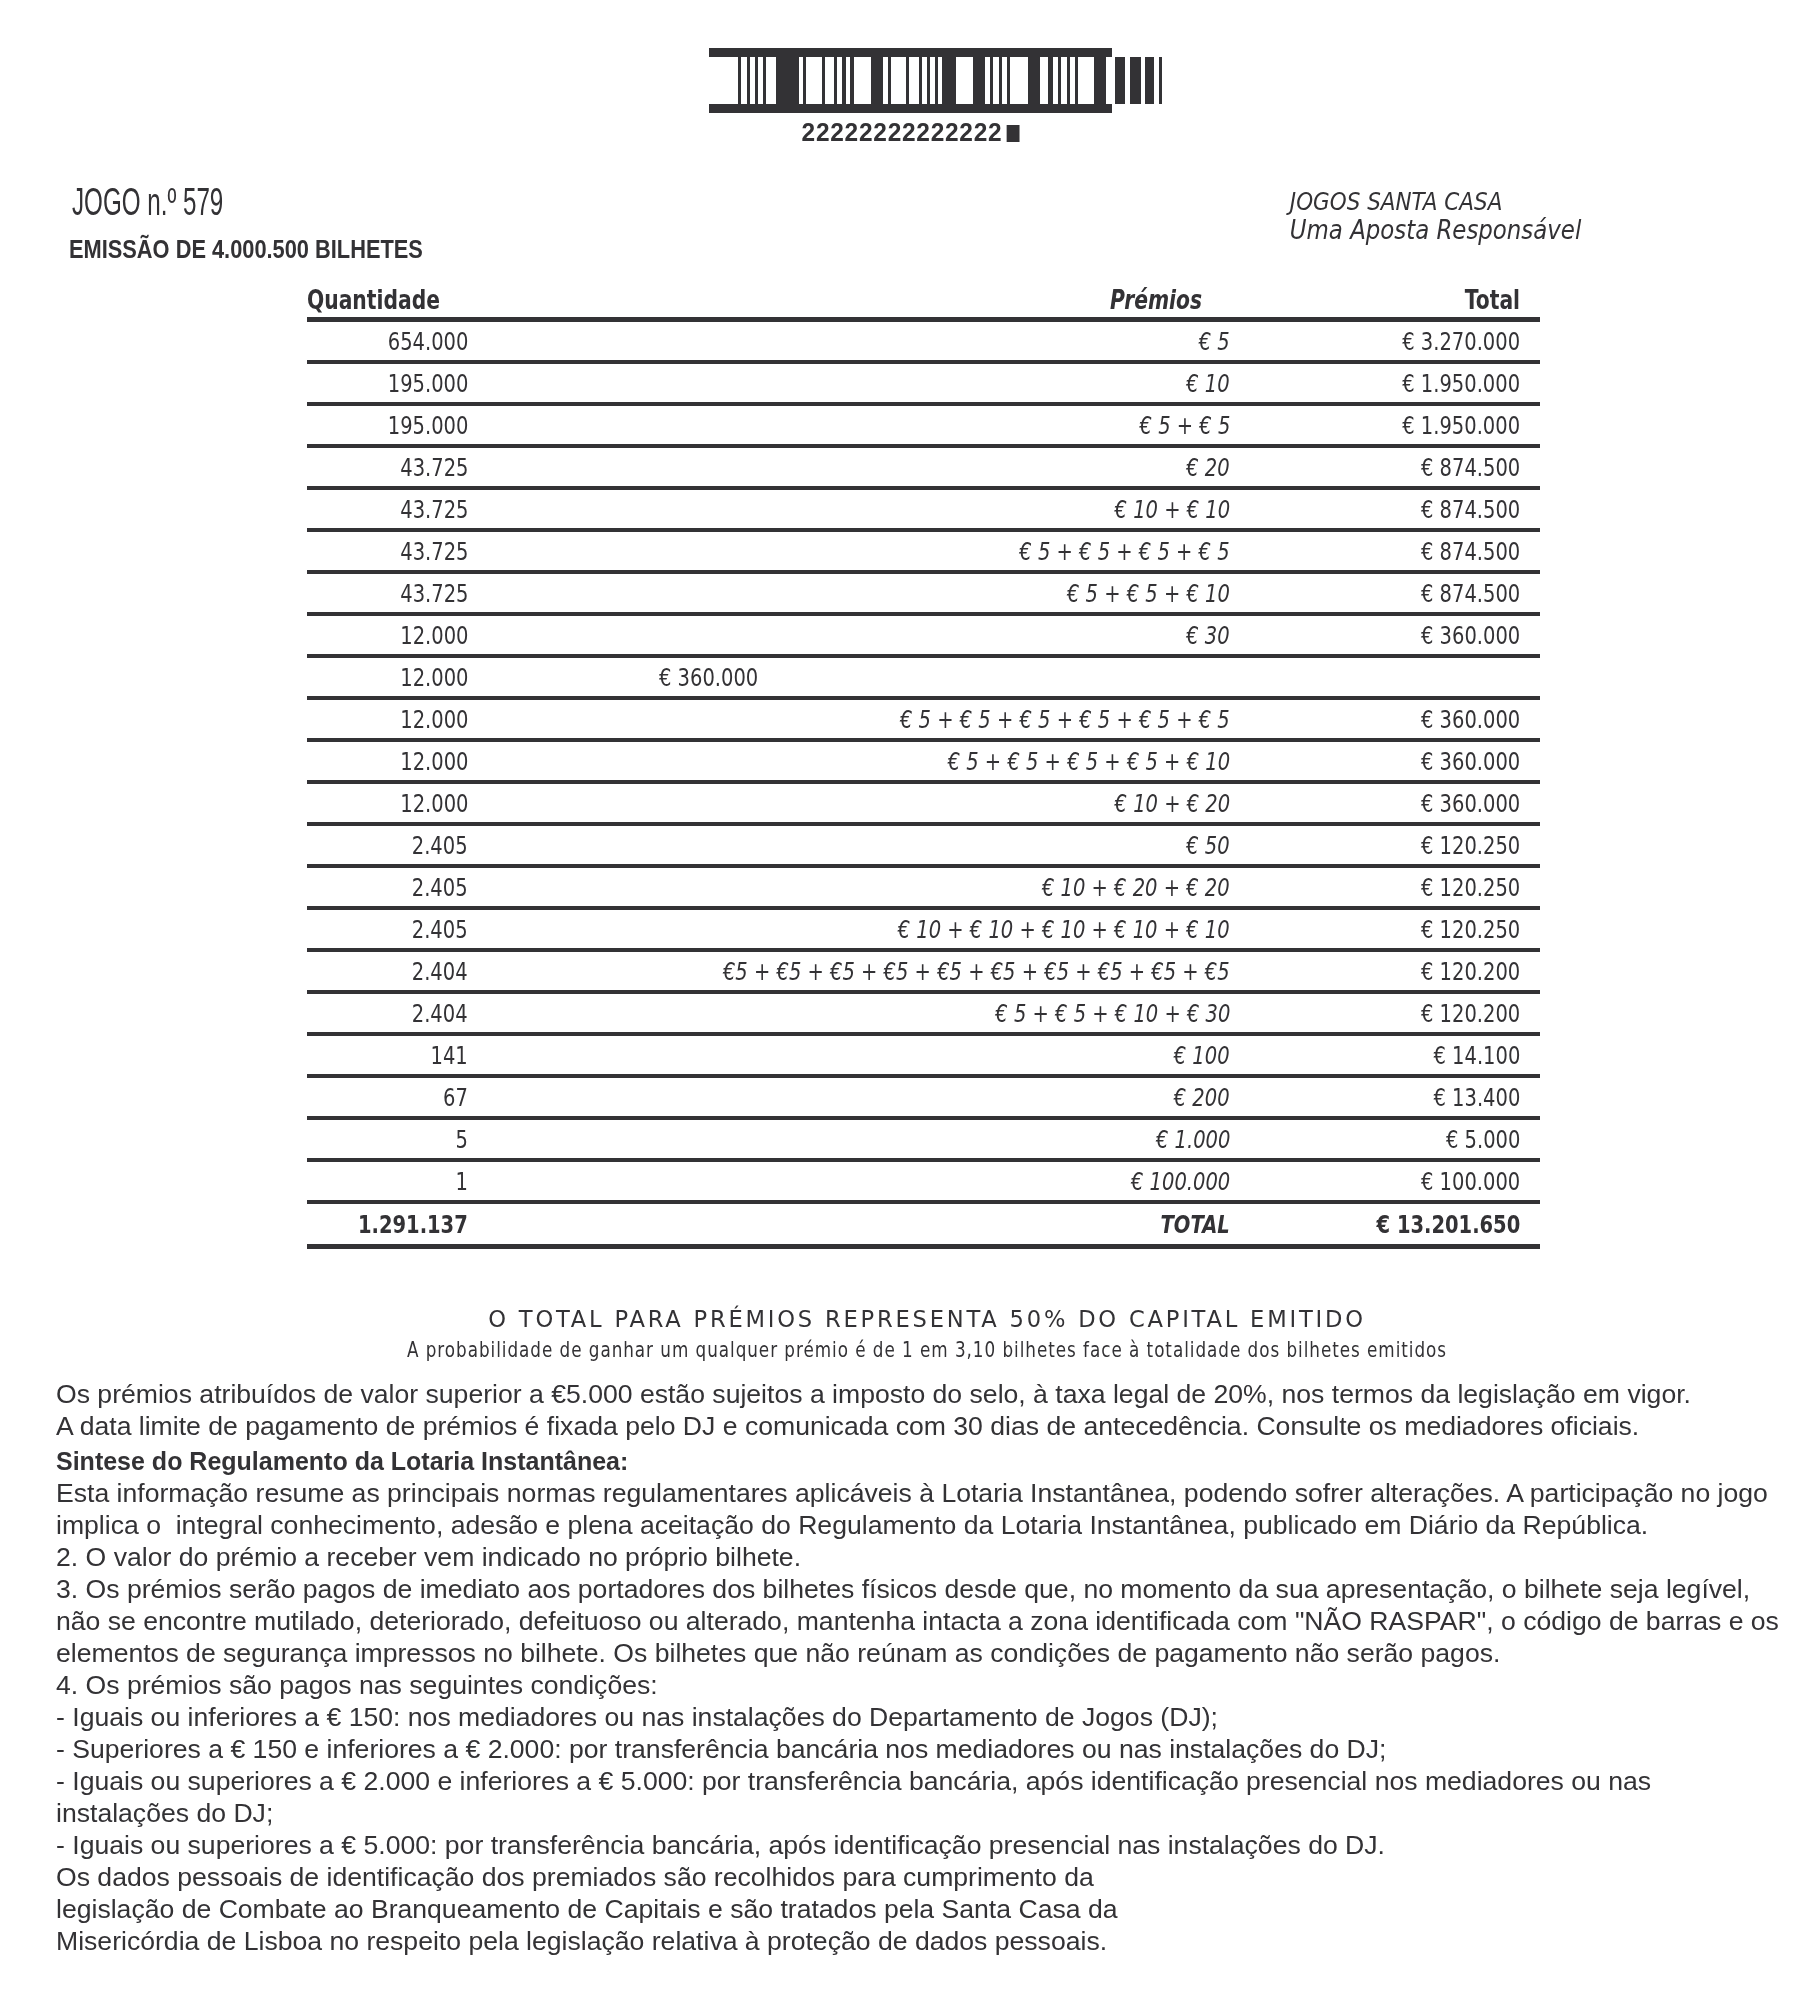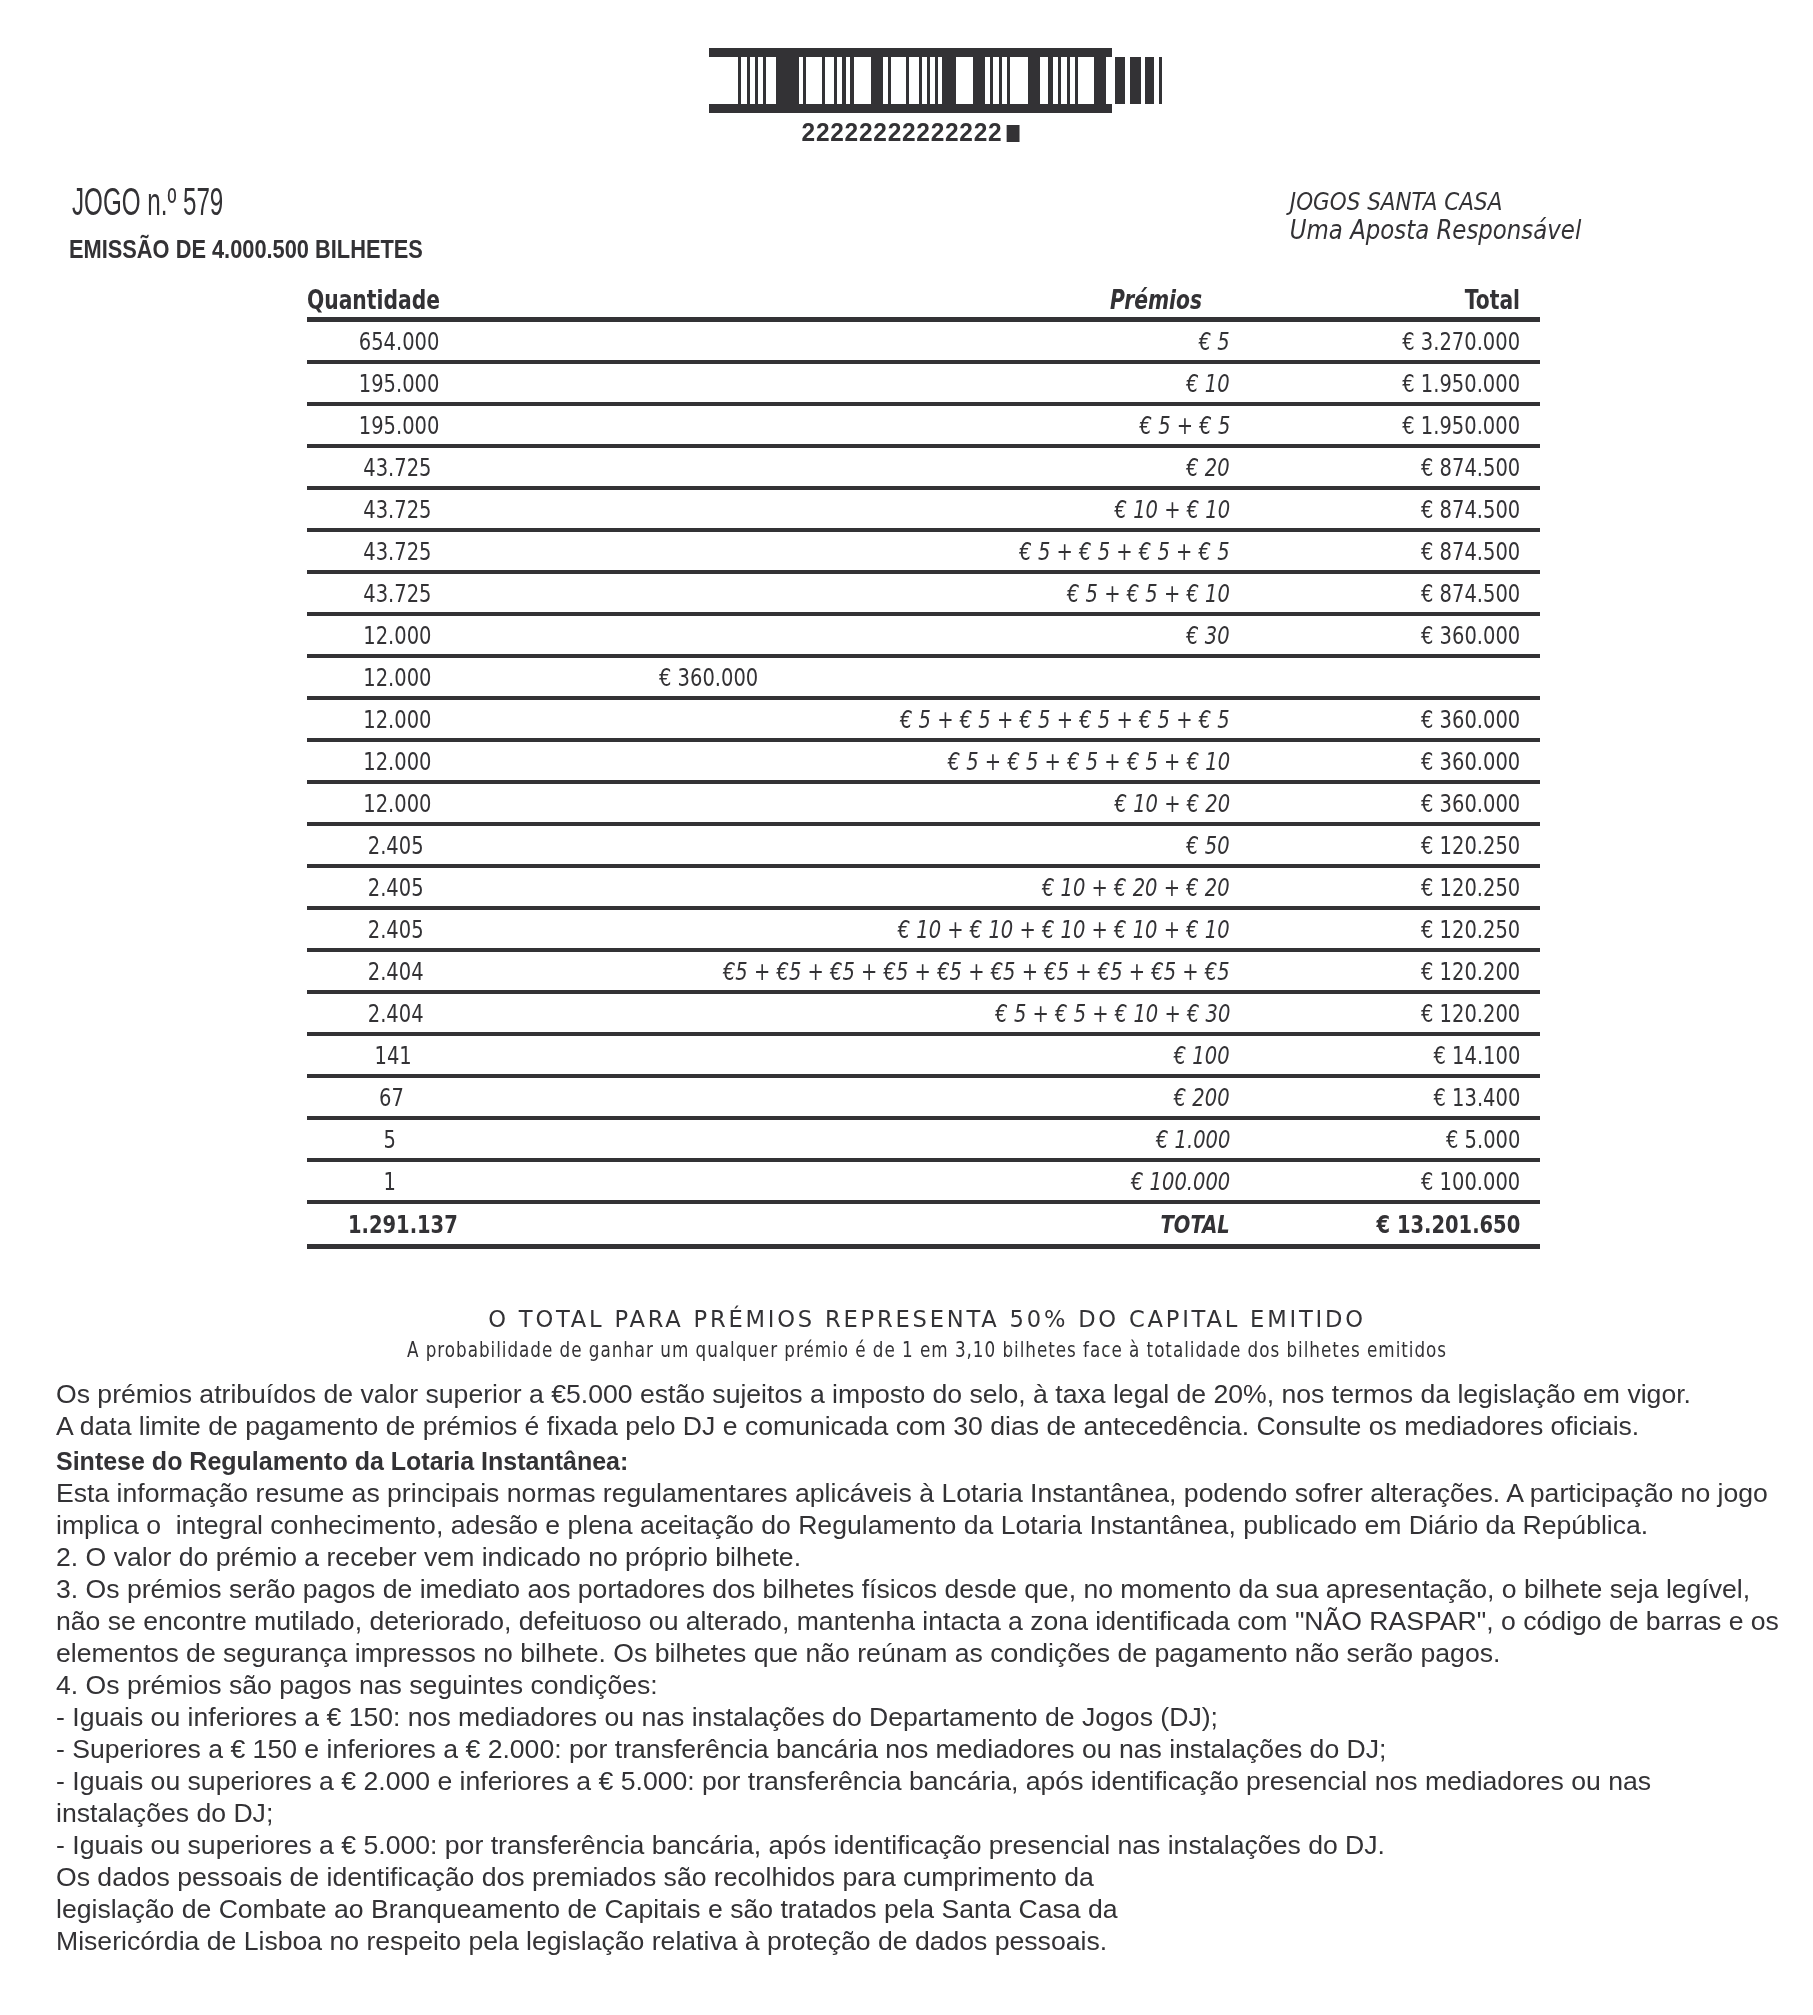--- a/index.html
+++ b/index.html
@@ -19,21 +19,21 @@
   #emission { left:69px; top:234px; font-size:26.6px; font-weight:bold; transform-origin:left top; transform:scaleX(0.82); white-space:nowrap; }
   #brand { left:1265px; top:189px; width:355px; font-family:"DejaVu Sans", sans-serif;font-style:italic; }
   #brand .l1 { font-size:25px; line-height:26.6px; transform:scaleX(0.86); }
   #brand .l2 { font-size:26.6px; line-height:28px; transform:scaleX(0.86); }
 
   
   #prize-table { left:307px; top:282px; width:1233px; font-family:"DejaVu Sans", sans-serif; }
   #prize-table .thead { display:flex; height:35px; align-items:center; border-bottom:5.6px solid #333235; font-weight:bold; font-size:26px;gap:28px; }
   #prize-table .row { display:flex; height:38px; align-items:center; border-bottom:4px solid #333235; font-size:25px; }
   #prize-table .row.total { font-weight:bold; border-bottom:5.6px solid #333235; height:40px; }
-  #prize-table .c1 { width:161px; text-align:center; white-space:nowrap; }
+  #prize-table .c1 { width:161px; text-align:right; white-space:nowrap; }
   #prize-table .c2 { flex:1; text-align:right; white-space:nowrap;font-style:italic; }
   #prize-table .c3 { width:290px; text-align:right; white-space:nowrap; padding-right:20px; }
   #prize-table .thead .c1 { text-align:left; }
   .cond { display:inline-block; transform-origin:right center; transform:scaleX(0.78); }
   .condl { display:inline-block; transform-origin:left center; transform:scaleX(0.78); }
 
   #summary-1 { left:242px; top:1306px; width:1370px; text-align:center; font-family:"DejaVu Sans", sans-serif; font-size:22.6px; letter-spacing:2.8px; }
   #summary-2 { left:153px; top:1338px; width:1548px; text-align:center; font-family:"DejaVu Sans", sans-serif; font-size:21px; letter-spacing:1.2px; transform:scaleX(0.8); }
 
   

